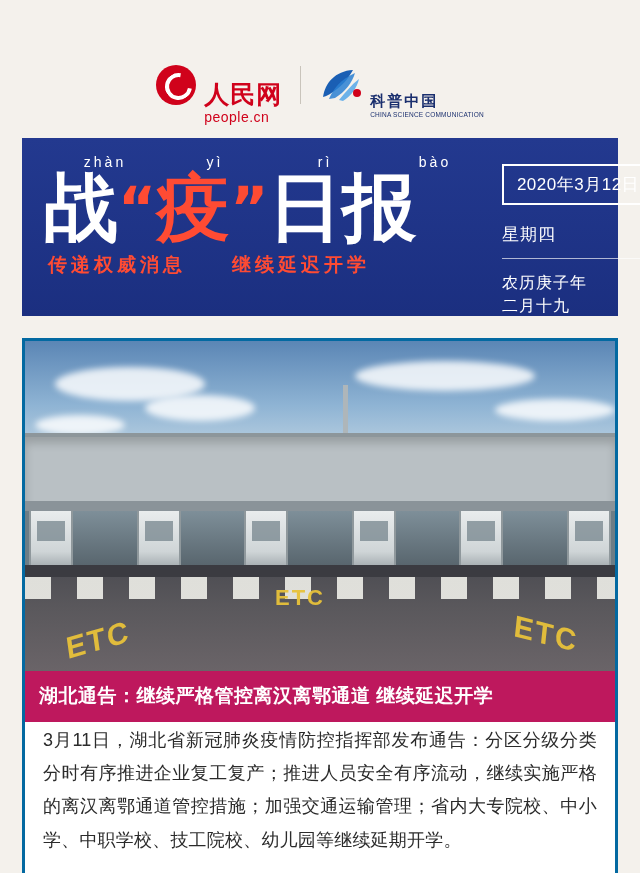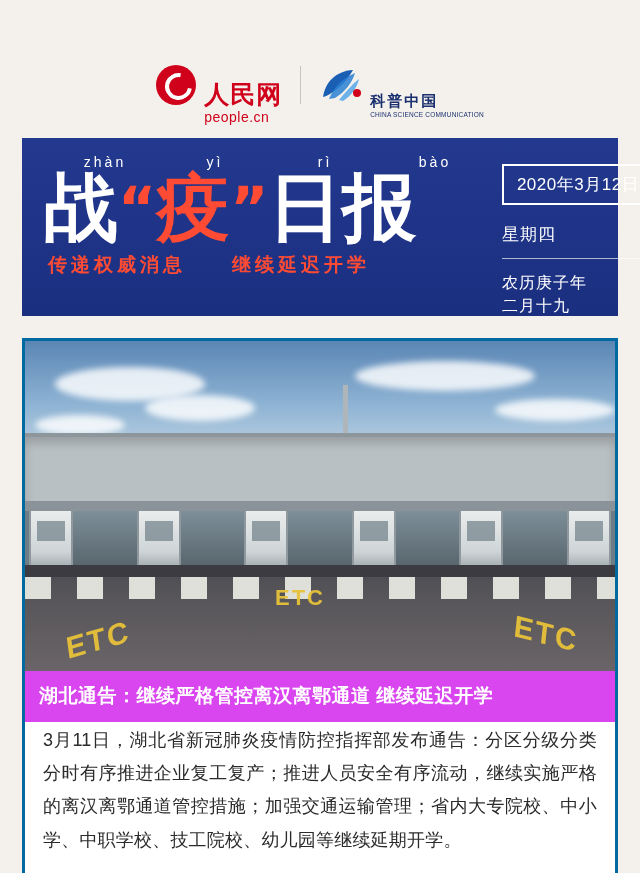--- a/index.html
+++ b/index.html
@@ -320,21 +320,21 @@
     transform: rotate(0deg);
   }
   .zebra {
     position: absolute;
     left: 0; right: 0; top: 236px;
     height: 22px;
     background: repeating-linear-gradient(90deg, #efefe9 0 26px, transparent 26px 52px);
     opacity: 0.9;
   }
   .caption-bar {
-    background: #d946ef;
+    background: #be185d;
     color: #ffffff;
     font-size: 19px;
     font-weight: bold;
     padding: 13px 14px;
     letter-spacing: 0.5px;
     line-height: 1.3;
   }
   .article {
     padding: 2px 18px 22px 18px;
     font-size: 18px;

